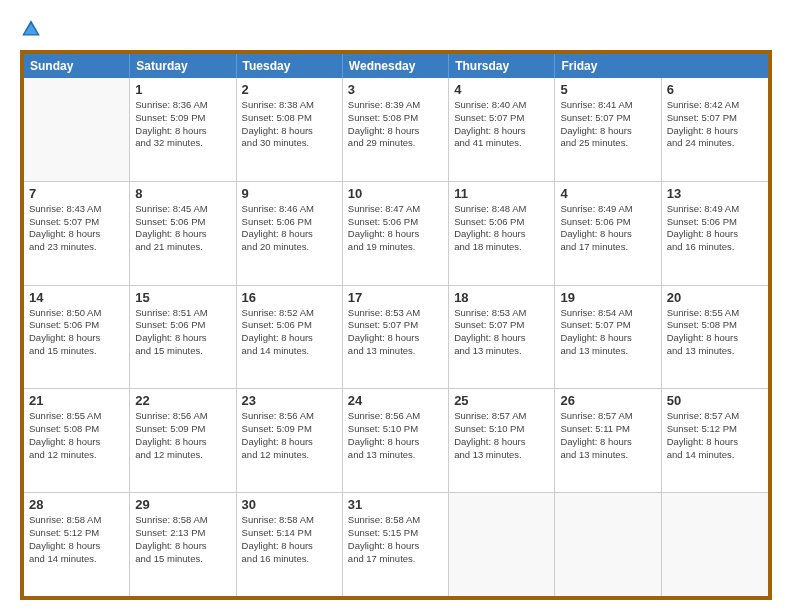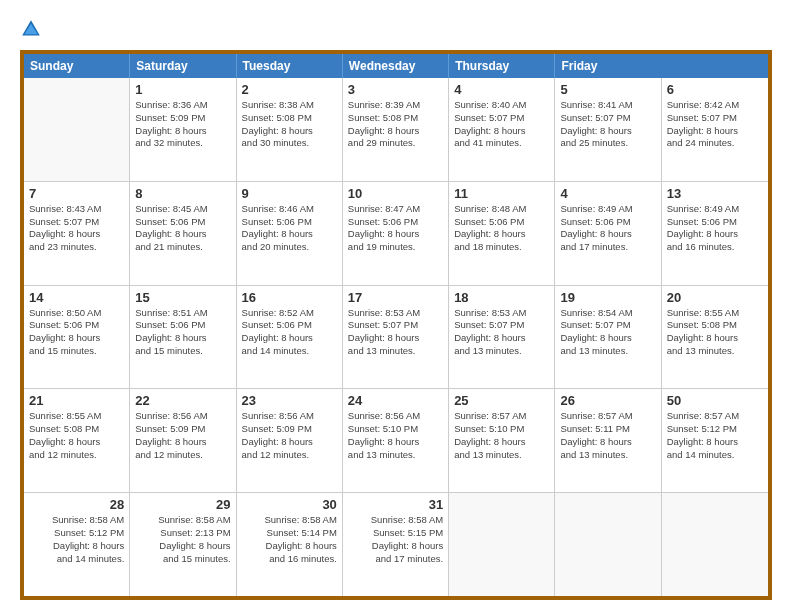--- a/index.html
+++ b/index.html
@@ -76,21 +76,21 @@
       flex: 1;
       display: flex;
       flex-direction: column;
     }
     .cal-week {
       display: grid;
       grid-template-columns: repeat(7, 1fr);
       flex: 1;
       border-bottom: 1px solid #ccc;
     }
-    .cal-week:last-child { border-bottom: none; text-align: right; }
+    .cal-week:last-child { border-bottom: none; }
     .cal-cell {
       border-right: 1px solid #ccc;
       padding: 4px 5px;
       font-size: 10px;
       color: #333;
       min-height: 0;
       overflow: hidden;
     }
     .cal-cell:last-child { border-right: none; }
     .cal-cell.empty { background: #f8f8f8; }

